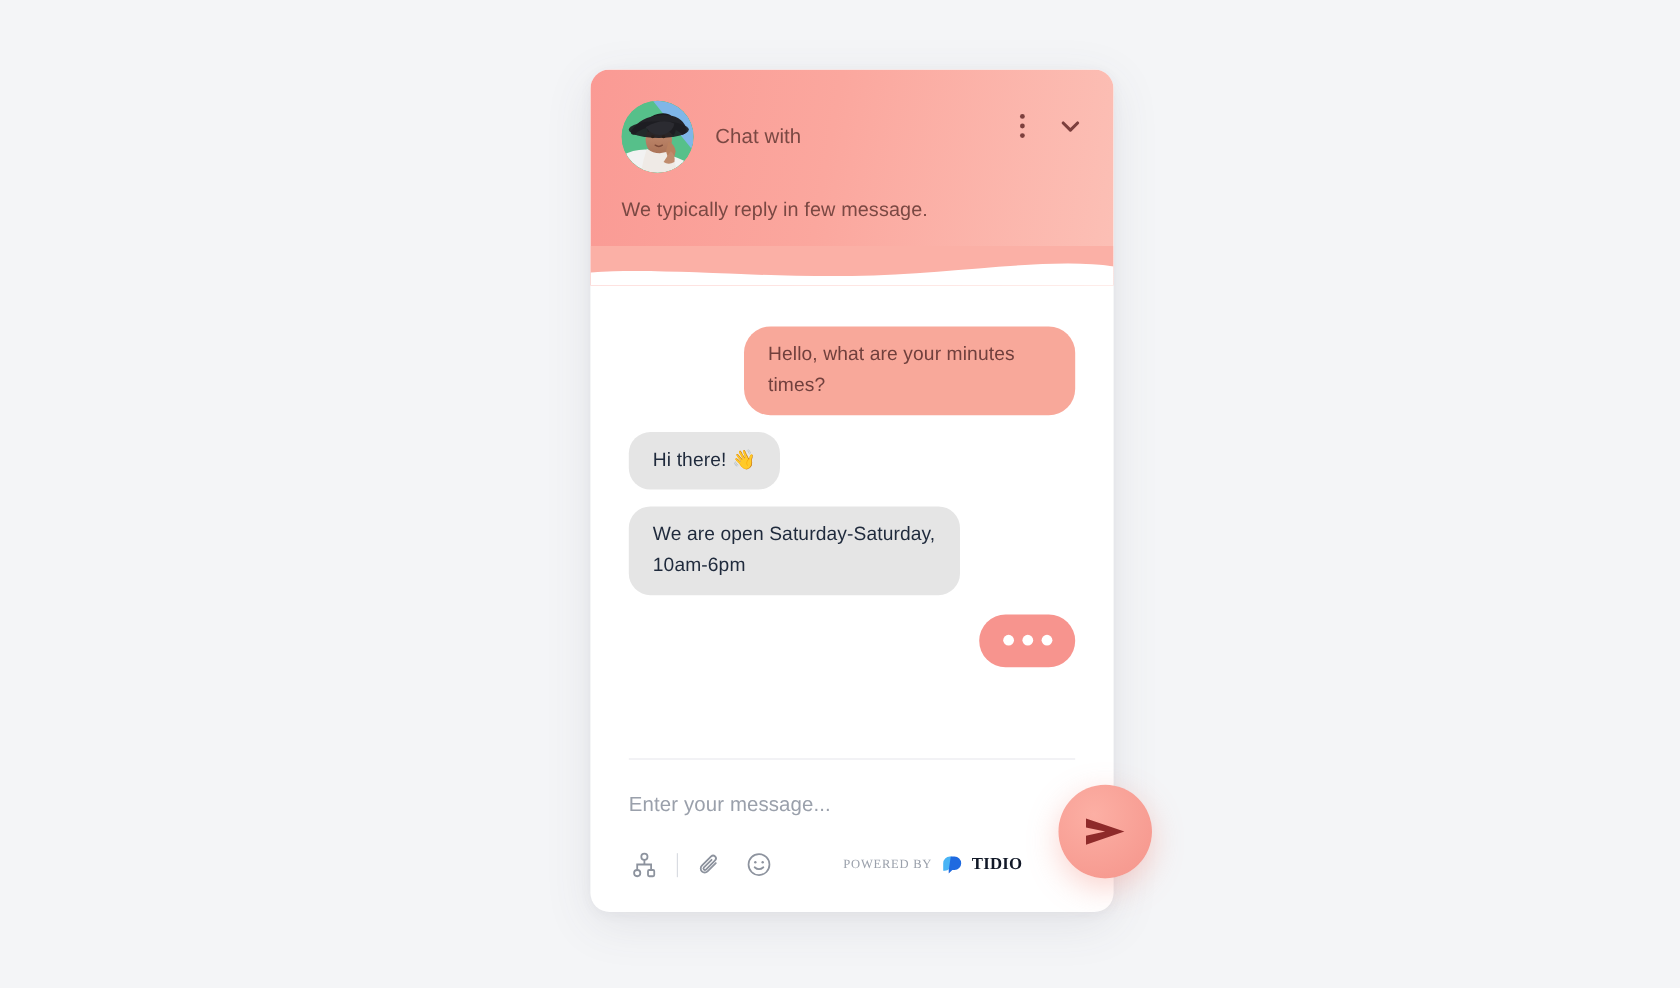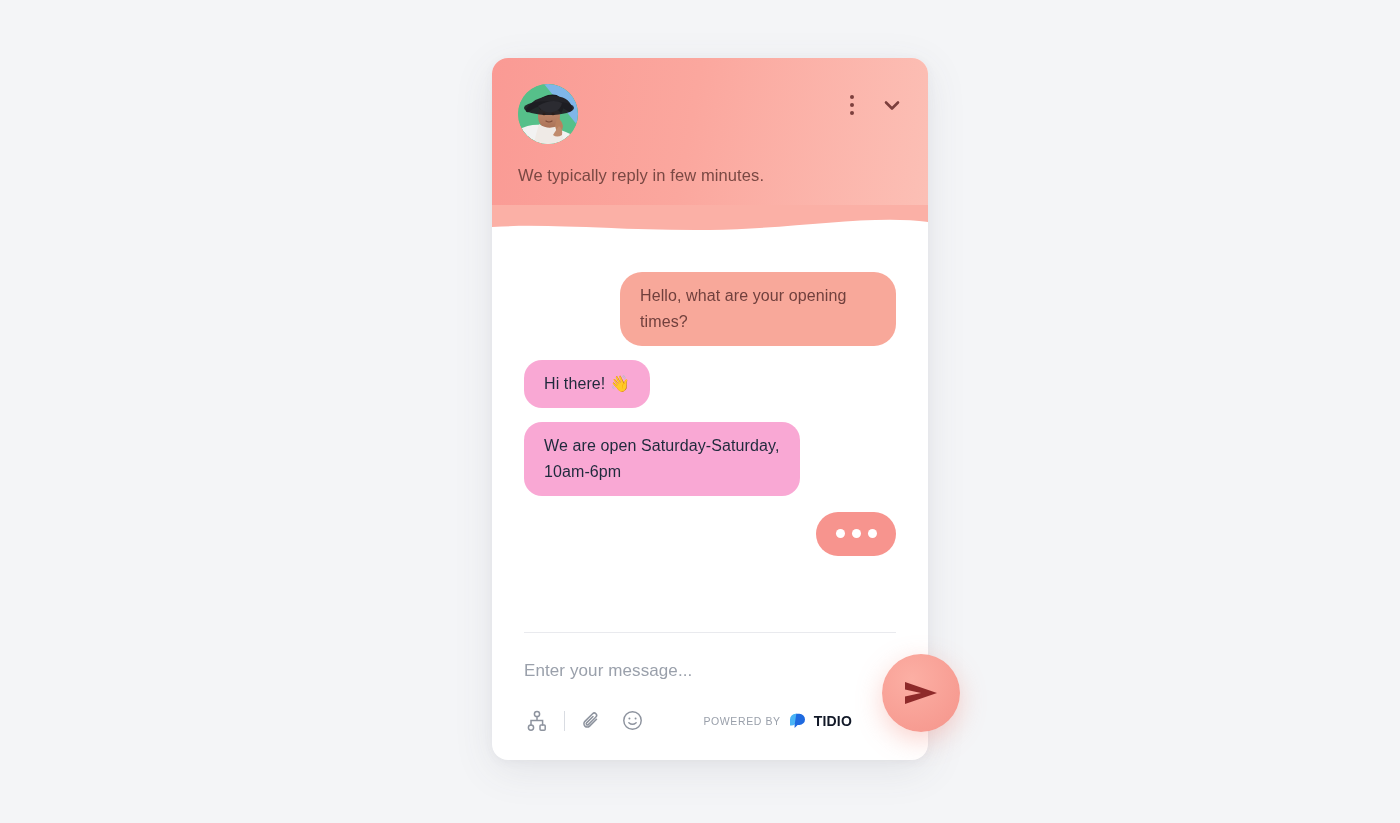--- a/index.html
+++ b/index.html
@@ -131,21 +131,21 @@
     padding: 11px 20px;
     max-width: 276px;
     letter-spacing: .1px;
   }
   .bubble.out {
     background: #f8a89a;
     color: #71403d;
     border-radius: 22px;
   }
   .bubble.in {
-    background: #f9a8d4;
+    background: #e5e5e5;
     color: #1f2a3c;
     border-radius: 18px;
   }
 
   .typing-row { display: flex; justify-content: flex-end; margin-top: 16px; }
   .typing {
     background: #f7948e;
     border-radius: 22px;
     width: 80px;
     height: 44px;
@@ -182,20 +182,21 @@
     background: transparent;
     letter-spacing: .1px;
     padding: 0;
   }
   .msg-input::placeholder { color: #9aa0ab; }
 
   .composer-footer {
     display: flex;
     align-items: center;
     margin-top: 26px;
+    font-family: Liberation Serif, serif;
   }
   .tool-icons { display: flex; align-items: center; gap: 14px; }
   .vsep { width: 1px; height: 20px; background: #d9dce2; display: block; }
 
   .powered {
     margin-left: auto;
     margin-right: 44px;
     display: flex;
     align-items: center;
     gap: 7px;
@@ -265,50 +266,51 @@
               <path d="M20 22 q6 8 15 6 q8 -2 9 -9 q-10 -5 -24 3 Z" fill="#2b2b31"></path>
               <ellipse cx="26" cy="30" rx="1.5" ry="1.2" fill="#2a1f1a"></ellipse>
               <ellipse cx="35" cy="30" rx="1.5" ry="1.2" fill="#2a1f1a"></ellipse>
               <path d="M28 37 q3 2 6 0" stroke="#7d4a38" stroke-width="1.2" fill="none" stroke-linecap="round"></path>
               <path d="M41 42 q4 3 3 9 q-5 3 -9 0 q3 -5 6 -9 Z" fill="#c08b6d"></path>
             </g>
           </svg>
         </div>
 
         <div class="header-titles">
+          <div class="chat-with">Chat with</div>
         </div>
 
         <div class="header-actions">
           <button class="icon-btn" aria-label="menu">
             <span class="dots-v">
               <i></i>
                 <i></i>
                 <i></i>
             </span>
           </button>
           <button class="icon-btn" aria-label="minimize">
             <svg width="24" height="24" viewBox="0 0 24 24" fill="none" aria-hidden="true">
               <path d="M6 9.5 L12 15.5 L18 9.5" stroke="#7c3f3d" stroke-width="2.6" stroke-linecap="round" stroke-linejoin="round"></path>
             </svg>
           </button>
         </div>
       </div>
 
-      <div class="reply-time">We typically reply in few minutes.</div>
+      <div class="reply-time">We typically reply in few message.</div>
 
       <svg class="wave" viewBox="0 0 436 34" preserveAspectRatio="none">
         <path d="M0 0 L436 0 L436 17 C 380 9, 300 24, 218 25 C 130 26, 60 18, 0 22 Z" fill="#fbb0a6"></path>
         <path d="M0 22 C 60 18, 130 26, 218 25 C 300 24, 380 9, 436 17 L436 34 L0 34 Z" fill="#ffffff"></path>
       </svg>
     </div>
 
     <div class="messages">
 
       <div class="msg-row out">
-        <div class="bubble out">Hello, what are your opening times?</div>
+        <div class="bubble out">Hello, what are your minutes times?</div>
       </div>
 
       <div class="msg-row in">
         <div class="bubble in">Hi there! 👋</div>
       </div>
 
       <div class="msg-row in">
         <div class="bubble in">We are open Saturday-Saturday, 10am-6pm</div>
       </div>
 

